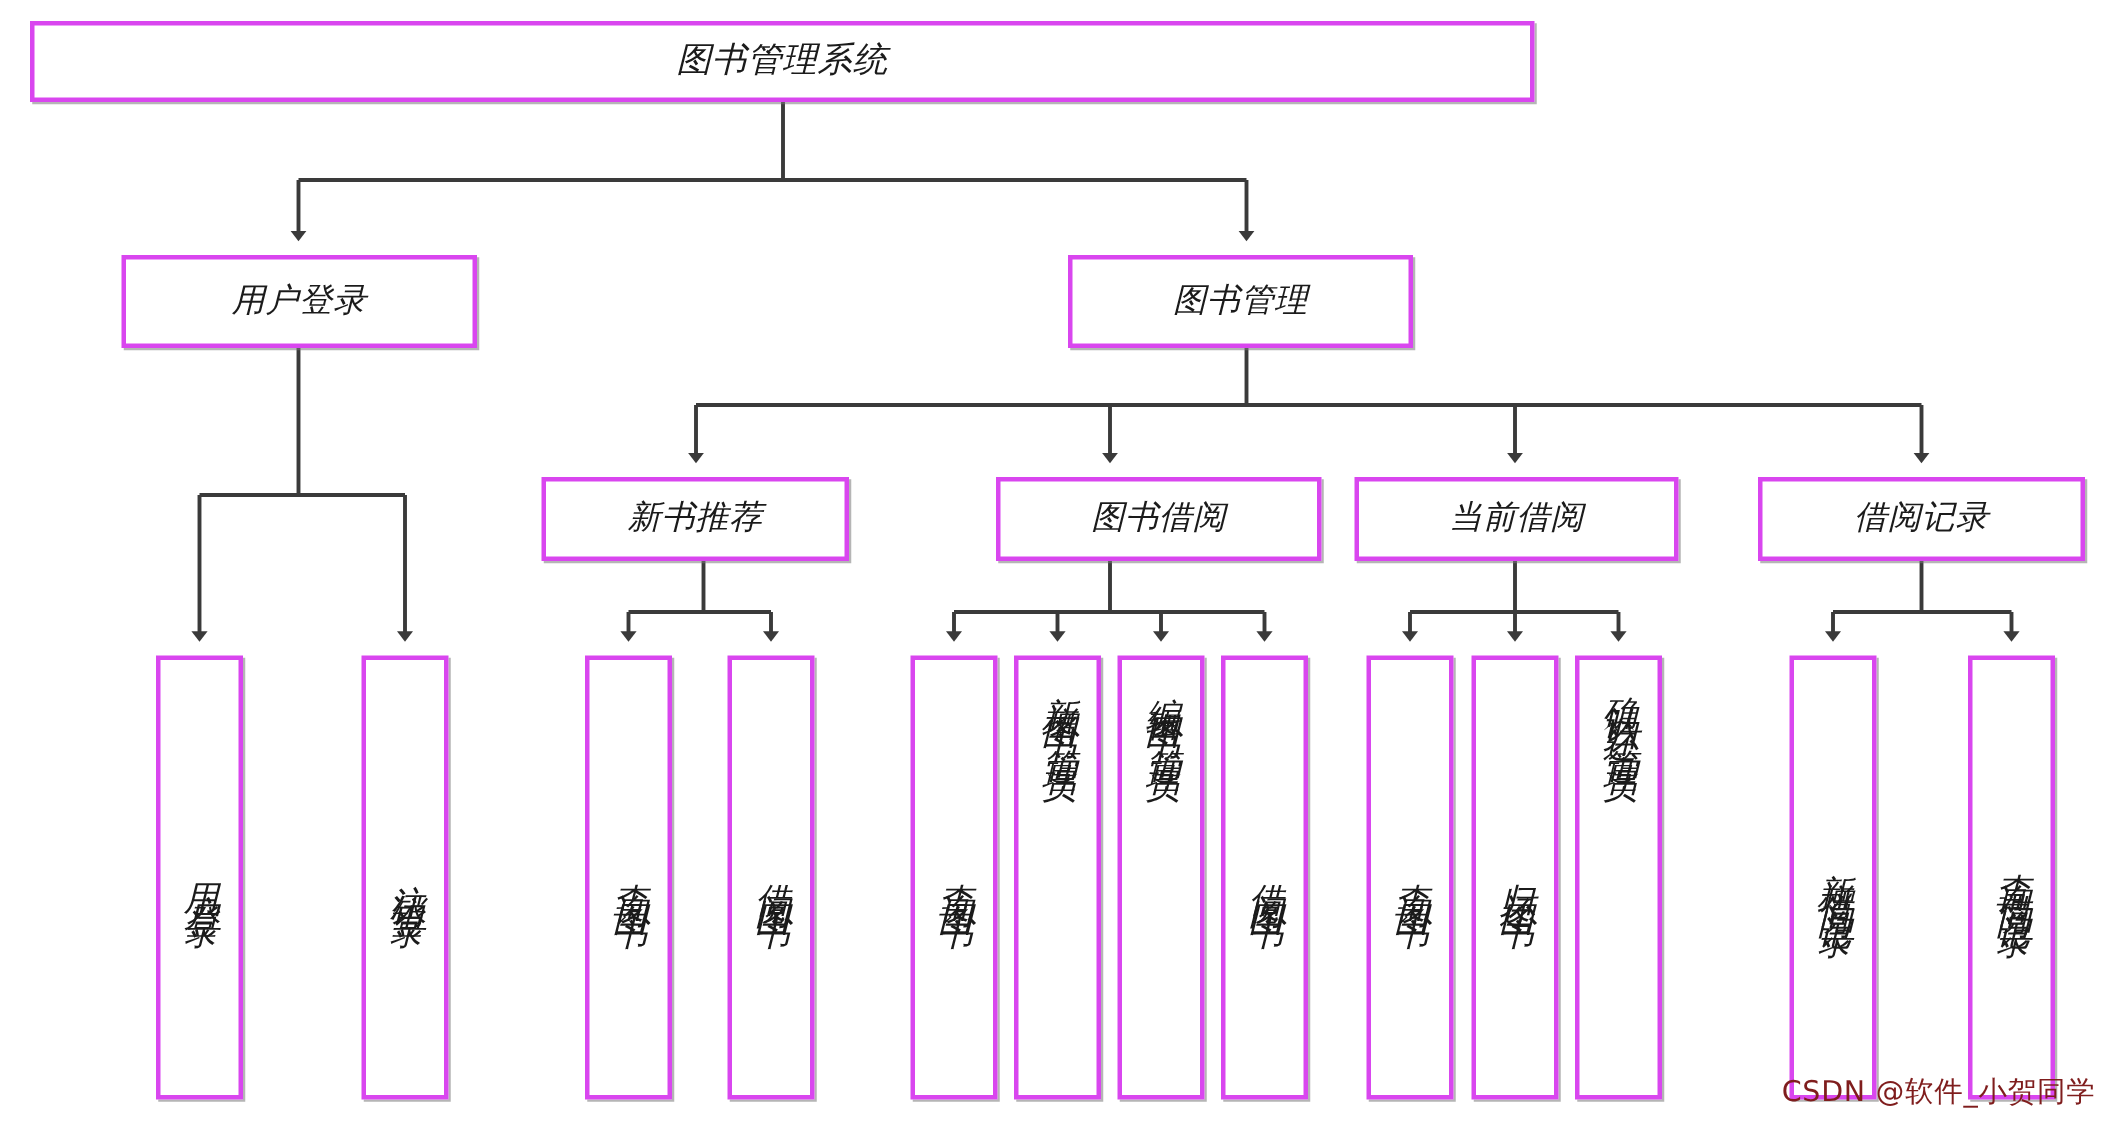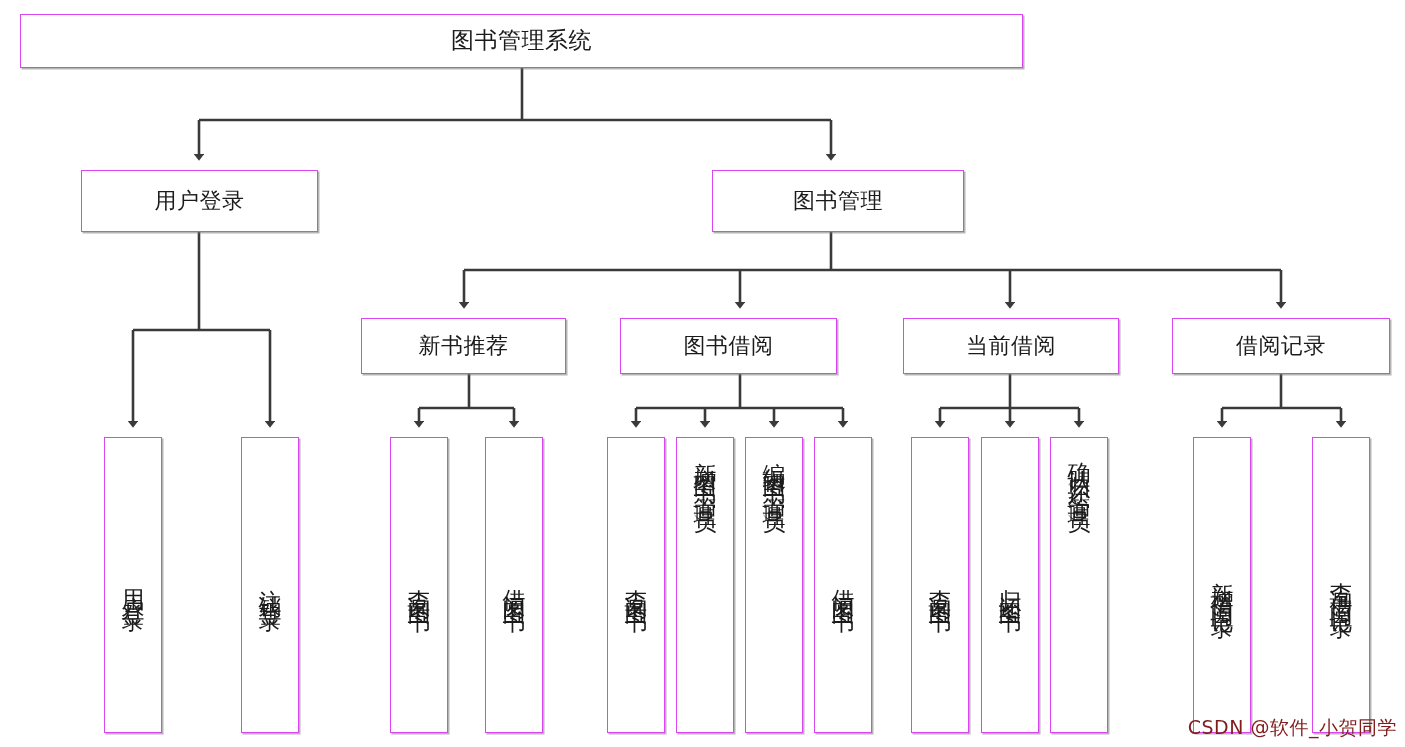--- a/index.html
+++ b/index.html
@@ -22,26 +22,27 @@
     position: absolute;
     left: 0;
     top: 0;
     width: 1405px;
     height: 747px;
   }
   .node {
     position: absolute;
     box-sizing: border-box;
     background: #ffffff;
-    border: 1px solid #d946ef;
+    border: 3px solid #d946ef;
     box-shadow: 1.5px 1.5px 0 0 rgba(120,120,120,0.55);
     display: flex;
     align-items: center;
     justify-content: center;
     color: #1b1b1b;
+    font-style: italic;
   }
   .node .label {
     display: block;
     text-align: center;
     line-height: 1.18;
     letter-spacing: 0.5px;
     white-space: nowrap;
   }
   .node.root .label { font-size: 23px; }
   .node.lvl2 .label { font-size: 22px; }
@@ -131,28 +132,28 @@
     </g>
   </svg>
 
   <div class="node root" style="left:20px; top:14px; width:1003px; height:54px;">
     <span class="label">图书管理系统</span>
   </div>
 
   <div class="node lvl2" style="left:81px; top:170px; width:237px; height:62px;">
     <span class="label">用户登录</span>
   </div>
-  <div class="node lvl2" style="left:712px; top:170px; width:252px; height:62px;">
+  <div class="node lvl2" style="left:712px; top:170px; width:230px; height:62px;">
     <span class="label">图书管理</span>
   </div>
 
   <div class="node lvl3" style="left:361px; top:318px; width:205px; height:56px;">
     <span class="label">新书推荐</span>
   </div>
-  <div class="node lvl3" style="left:620px; top:318px; width:217px; height:56px;">
+  <div class="node lvl3" style="left:664px; top:318px; width:217px; height:56px;">
     <span class="label">图书借阅</span>
   </div>
   <div class="node lvl3" style="left:1172px; top:318px; width:218px; height:56px;">
     <span class="label">借阅记录</span>
   </div>
   <div class="node lvl3" style="left:903px; top:318px; width:216px; height:56px;">
     <span class="label">当前借阅</span>
   </div>
 
   <div class="node leaf centered" style="left:104px; top:437px; width:58px; height:296px;">

